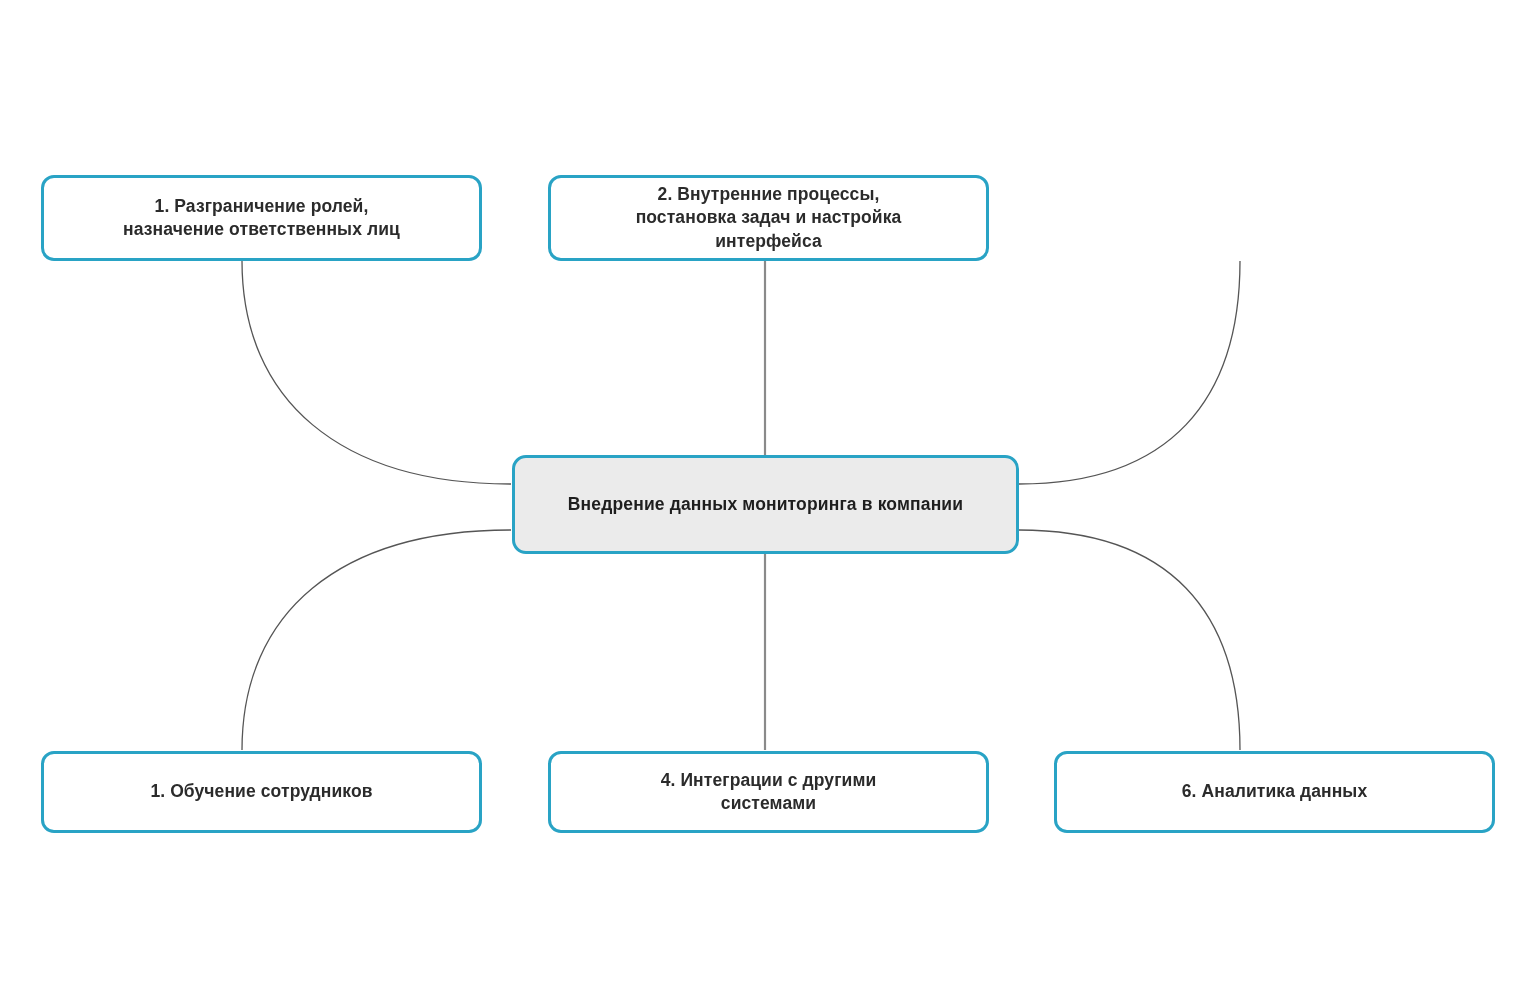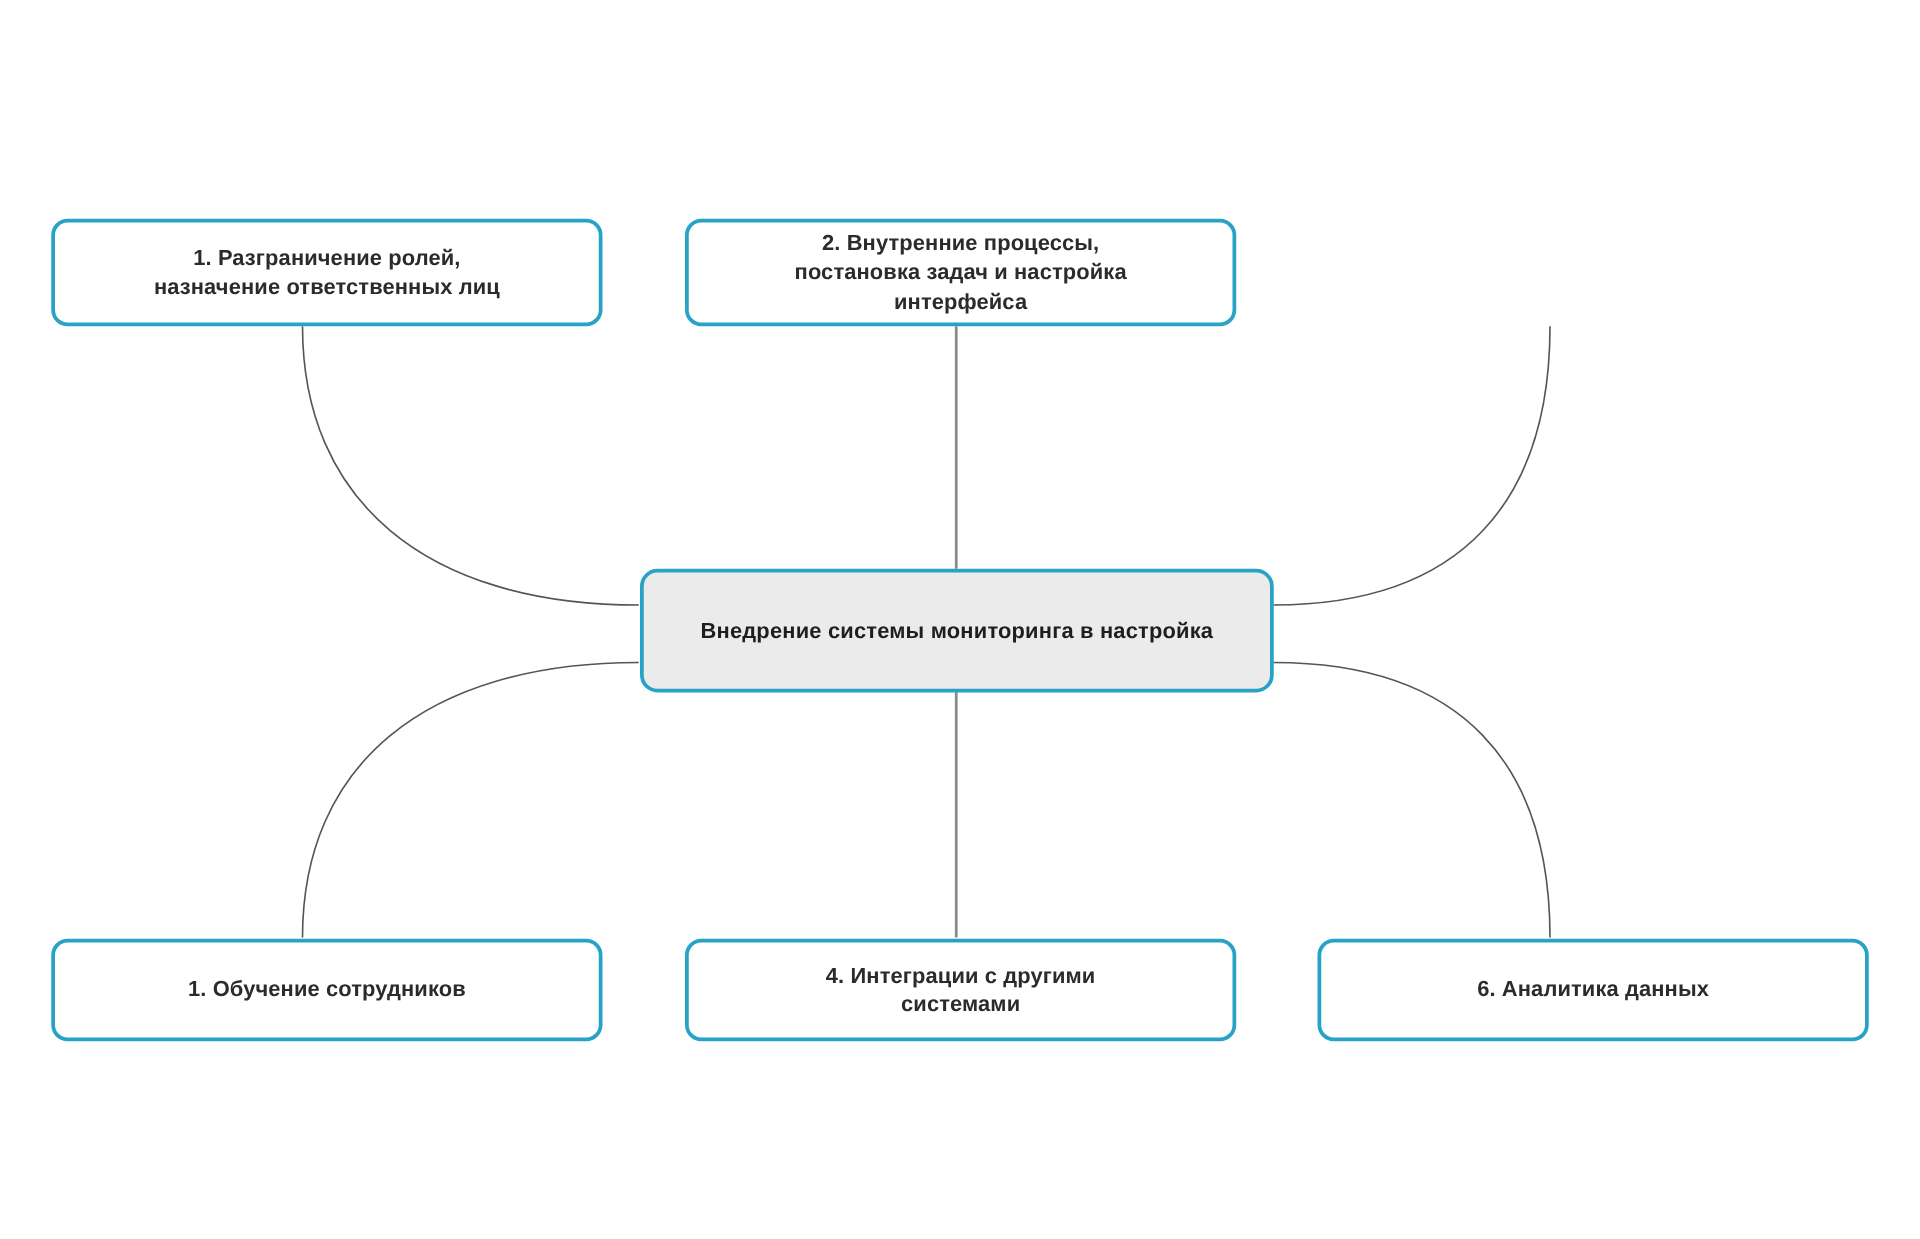--- a/index.html
+++ b/index.html
@@ -94,21 +94,21 @@
   </div>
 
   <div class="node" id="node-2">
     <span class="node-label">2. Внутренние процессы,
 постановка задач и настройка
 интерфейса</span>
   </div>
 
 
   <div class="node center-node" id="node-center">
-    <span class="node-label">Внедрение системы мониторинга в настройка</span>
+    <span class="node-label">Внедрение данных мониторинга в компании</span>
   </div>
 
   <div class="node" id="node-4">
     <span class="node-label">1. Обучение сотрудников</span>
   </div>
 
   <div class="node" id="node-5">
     <span class="node-label">4. Интеграции с другими
 системами</span>
   </div>

